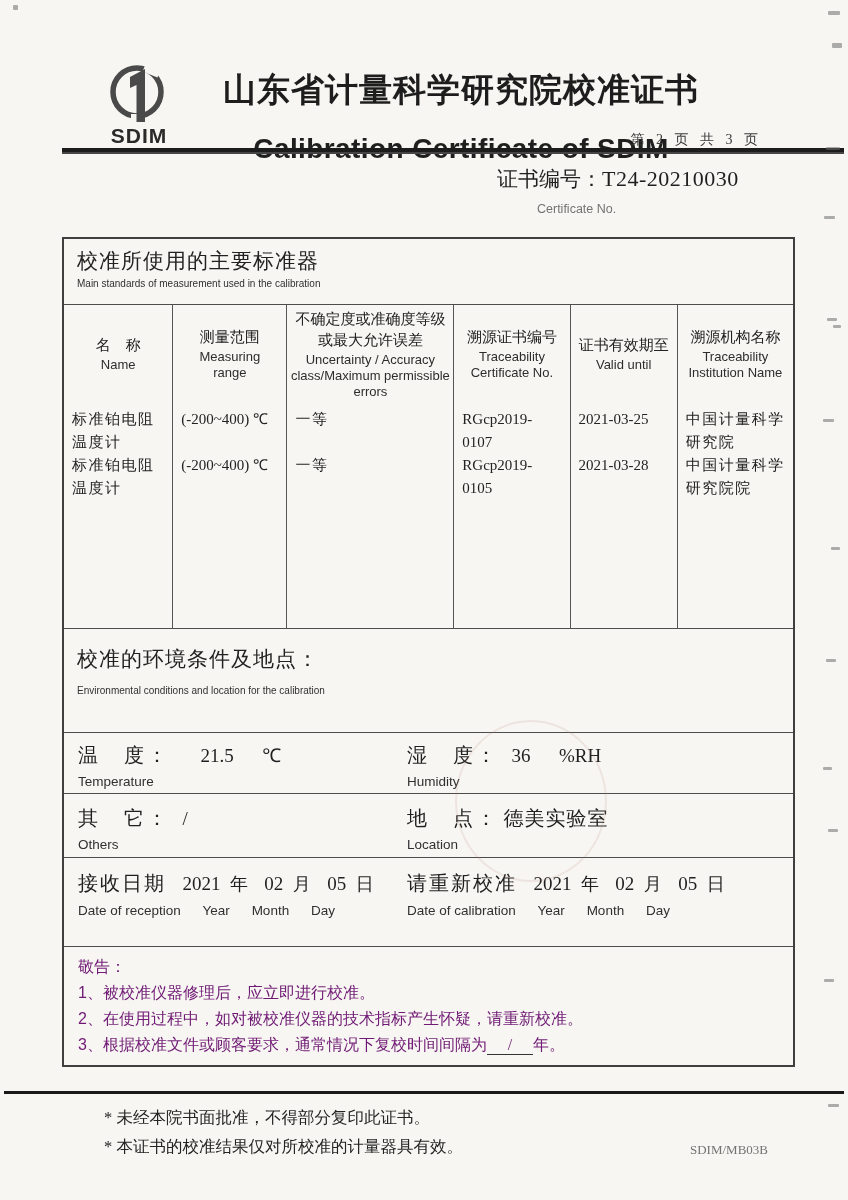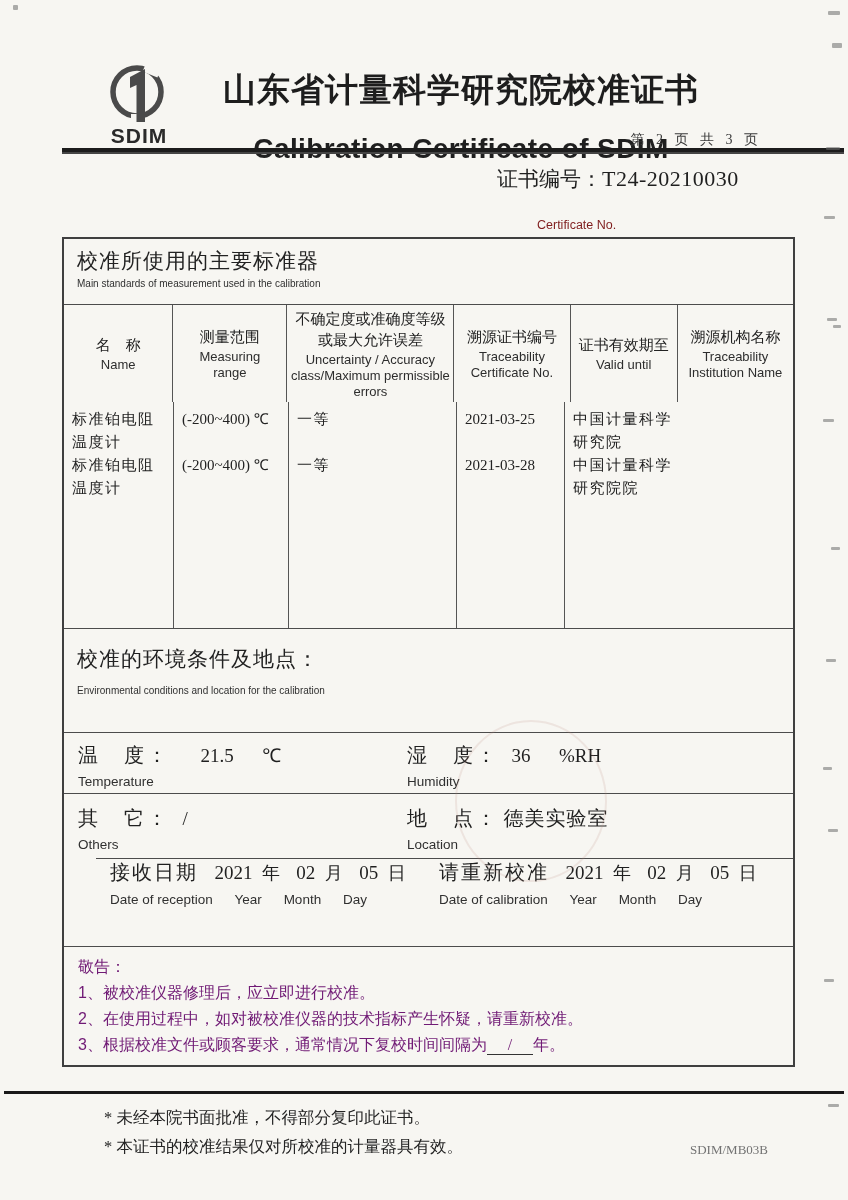--- a/index.html
+++ b/index.html
@@ -15,21 +15,21 @@
   .logo-text { font-weight:bold; font-size:21px; letter-spacing:1px; color:#2a2a2a; margin-top:-6px; }
   .header-title { position:absolute; left:206px; top:68px; width:510px; text-align:center; }
   .title-zh { font-family:"Liberation Serif", serif; font-weight:bold; font-size:33px; letter-spacing:1px; color:#1d1d1d; white-space:nowrap; }
   .title-en { font-weight:bold; font-size:28px; letter-spacing:.4px; color:#1f1f1f; margin-top:20px; }
   .page-info { position:absolute; right:86px; top:131px; font-family:"Liberation Serif", serif; font-size:14px; letter-spacing:4px; color:#3a3a3a; white-space:nowrap; }
   .double-rule { position:absolute; left:62px; width:782px; top:148px; height:6px;
     border-top:4px solid #1c1c1c; border-bottom:2px solid #454545; }
   .cert-no { position:absolute; left:497px; top:165px; white-space:nowrap; }
   .cert-no-label { font-family:"Liberation Serif", serif; font-size:21px; color:#1f1f1f; }
   .cert-no-value { font-family:"Liberation Serif", serif; font-size:22px; color:#1f1f1f; letter-spacing:.5px; }
-  .cert-no-en { position:absolute; left:537px; top:202px; font-size:12.5px; color:#7f1d1d;margin-top:16px; }
+  .cert-no-en { position:absolute; left:537px; top:202px; font-size:12.5px; color:#737373; }
 
   
   .main-box { position:absolute; left:62px; top:237px; width:733px; height:830px;
     border:2px solid #3f3f3f; display:flex; flex-direction:column; }
   .sec { border-top:1.5px solid #4c4c4c; }
   .sec:first-child { border-top:none; }
 
   .standards-title { height:66px; padding:8px 13px 0; }
   .sec-zh { font-size:21px; font-weight:500; letter-spacing:1px; color:#222; }
   .sec-en { font-size:10px; color:#303030; margin-top:3px; }
@@ -56,21 +56,21 @@
   .fieldrow { display:flex; padding-top:9px; }
   .row-temp { height:62px; }
   .row-other { height:65px; padding-top:11px; }
   .half-l { width:343px; padding-left:14px; }
   .half-r { flex:1; }
   .f-zh { font-size:20px; font-weight:500; letter-spacing:3px; color:#1f1f1f; }
   .f-val { font-family:"Liberation Serif", serif; font-size:19px; color:#1f1f1f; }
   .f-en { font-size:13.5px; color:#303030; margin-top:5px; }
   .ml-lg{margin-left:26px}.ml-md{margin-left:24px}.ml-sm{margin-left:8px}
 
-  .row-dates { height:90px; display:flex;margin-left:32px; }
+  .row-dates { height:90px; padding-top:12px; display:flex; }
   .d-zh { font-size:20px; font-weight:500; letter-spacing:2px; color:#1f1f1f; }
   .d-num { font-family:"Liberation Serif", serif; font-size:19px; color:#1f1f1f; margin-left:12px; }
   .d-unit { font-size:18px; color:#1f1f1f; margin-left:5px; }
   .d-en { font-size:13.5px; color:#303030; margin-top:6px; }
   .d-en span { margin-left:18px; }
   .d-en .first { margin-left:0; }
 
   .notice { flex:1; padding:7px 14px; font-size:16px; line-height:1.62; color:#701a75; }
   .blank-slot { display:inline-block; min-width:46px; text-align:center;
     border-bottom:1.5px solid #333; font-family:"Liberation Serif", serif; line-height:1.1; }
@@ -156,20 +156,24 @@
         <div class="dcell zh-data r1">标准铂电阻温度计</div>
         <div class="dcell zh-data">标准铂电阻温度计</div>
       </div>
       <div class="dcol c2">
         <div class="dcell r1">(-200~400) ℃</div>
         <div class="dcell">(-200~400) ℃</div>
       </div>
       <div class="dcol c3">
         <div class="dcell zh-data r1">一等</div>
         <div class="dcell zh-data">一等</div>
+      </div>
+      <div class="dcol c4">
+        <div class="dcell r1">RGcp2019-0107</div>
+        <div class="dcell">RGcp2019-0105</div>
       </div>
       <div class="dcol c5">
         <div class="dcell r1">2021-03-25</div>
         <div class="dcell">2021-03-28</div>
       </div>
       <div class="dcol c6">
         <div class="dcell zh-data r1">中国计量科学研究院</div>
         <div class="dcell zh-data">中国计量科学研究院院</div>
       </div>
     </div>

